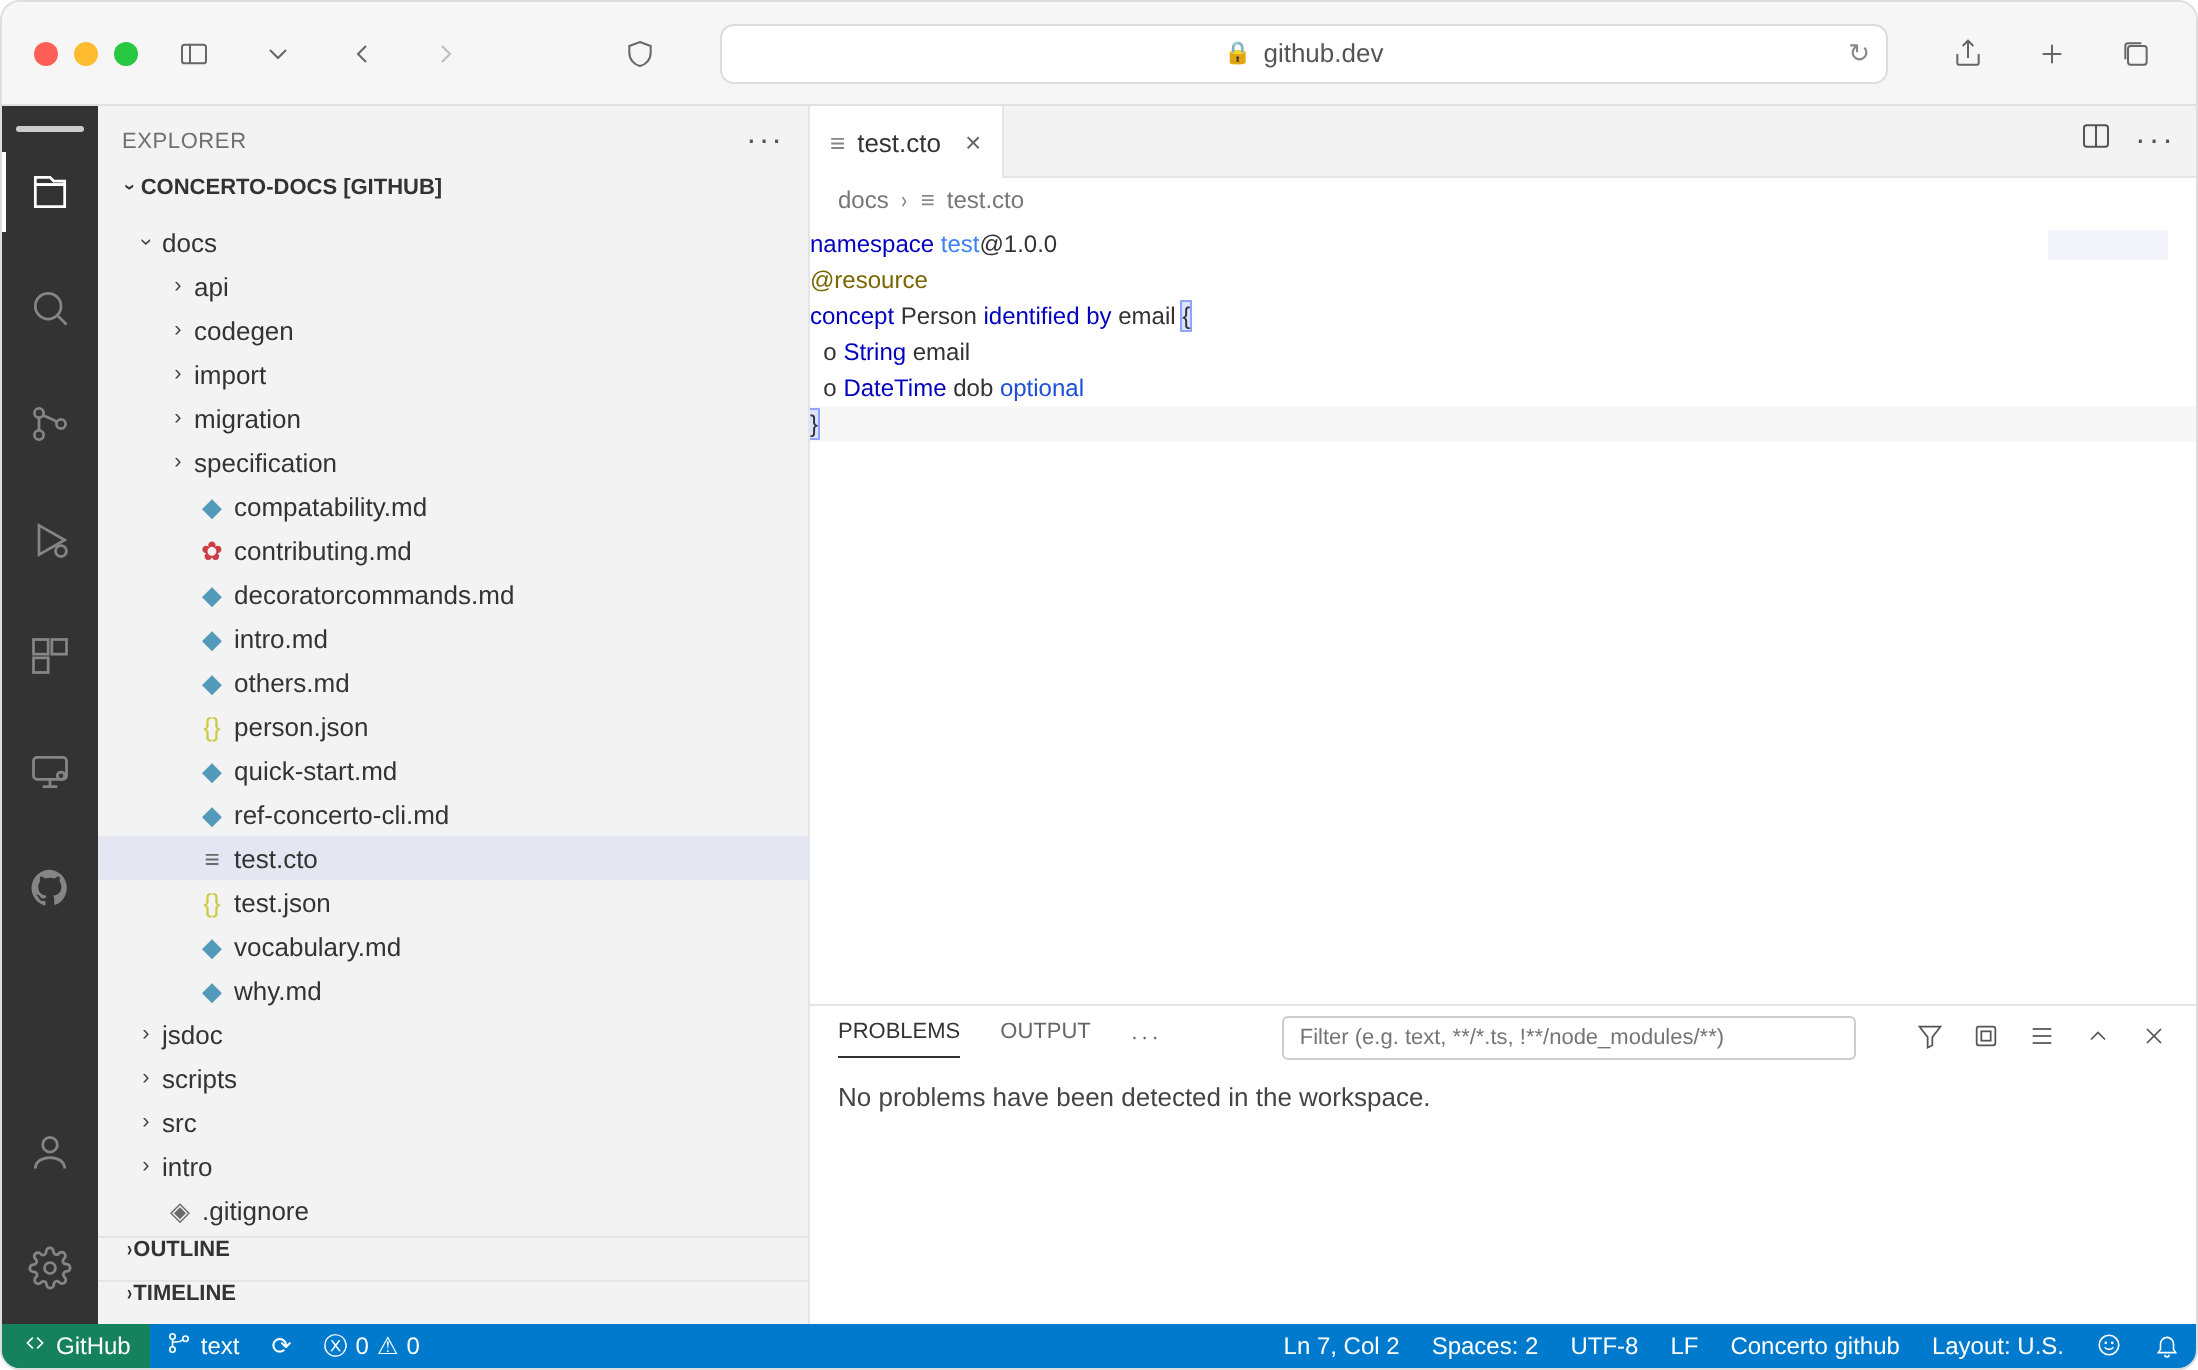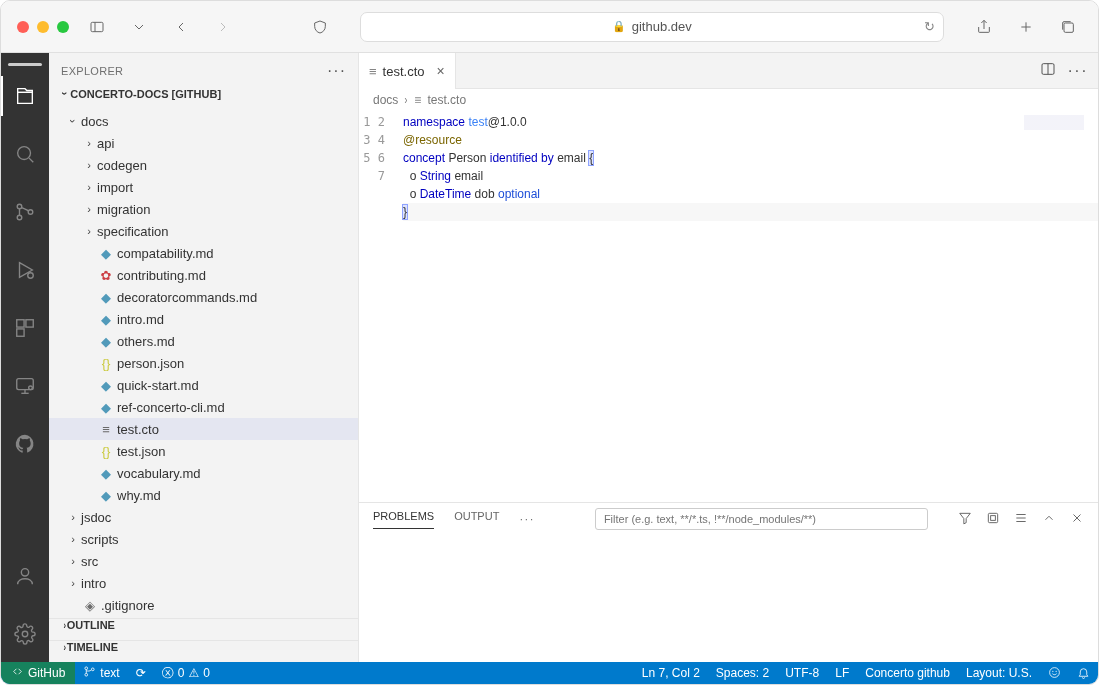--- a/index.html
+++ b/index.html
@@ -18,21 +18,21 @@
 .url-bar .refresh { position: absolute; right: 8px; color: #888; }
 .titlebar-right { display: flex; gap: 14px; }
 .main-area { flex: 1; display: flex; min-height: 0; }
 .activity-bar { width: 48px; background: #333333; display: flex; flex-direction: column; align-items: center; padding-top: 10px; gap: 18px; }
 .activity-bar > div:first-child { width: 34px; height: 3px; background: #ccc; border-radius: 2px; margin-bottom: -8px;}
 .activity-item { width: 48px; height: 40px; display: flex; align-items: center; justify-content: center; color: #858585; cursor: pointer; position: relative; }
 .activity-item.active { color: #fff; }
 .activity-item.active::before { content: ''; position: absolute; left: 0; top: 0; width: 2px; height: 100%; background: #fff; }
 .activity-item svg { width: 22px; height: 22px; }
 .activity-bottom { margin-top: auto; margin-bottom: 8px; display: flex; flex-direction: column; gap: 18px;}
-.sidebar { width: 310px; background: #f3f3f3; border-right: 1px solid #e5e5e5; display: flex; flex-direction: column; font-size: 13px; }
+.sidebar { width: 356px; background: #f3f3f3; border-right: 1px solid #e5e5e5; display: flex; flex-direction: column; font-size: 13px; }
 .sidebar-header { height: 35px; display: flex; align-items: center; justify-content: space-between; padding: 0 12px; color: #6f6f6f; font-size: 11px; }
 .sidebar-header .title { letter-spacing: 0.3px; }
 .sidebar-header .menu { font-size: 16px; letter-spacing: 1px; color: #555; }
 .sidebar-section { height: 22px; display: flex; align-items: flex-start; padding: 0 14px; color: #333; font-weight: 700; font-size: 11px; cursor: pointer; }
 .sidebar-section .chev { margin-right: 4px; transform: rotate(90deg); font-size: 10px;}
 .tree { flex: 1; overflow: auto; color: #333; }
 .tree-item { height: 22px; display: flex; align-items: center; padding-left: 10px; cursor: pointer; }
 .tree-item.selected { background: #e4e6f1; }
 .tree-item .twisty { width: 16px; display: flex; justify-content: center; color: #444; font-size: 11px; }
 .tree-item .ticon { width: 18px; display: flex; justify-content: center; margin-right: 2px; }
@@ -351,28 +351,20 @@
           <span style="letter-spacing:1.5px;">···</span>
         </div>
       </div>
       <div class="breadcrumbs">
         <span>docs</span>
         <span class="chev-s">›</span>
         <span class="ticon" style="color:#888;">≡</span>
         <span>test.cto</span>
       </div>
       <div class="editor-body">
-        <div class="gutter" id="gutter">1
-2
-3
-4
-5
-6
-7
-</div>
         <div class="code" id="code"><div><span class="tok-kw">namespace </span><span class="tok-nsid">test</span><span class="">@1.0.0</span></div><div><span class=""></span></div><div><span class="tok-dec">@resource</span></div><div><span class="tok-kw">concept </span><span class="">Person </span><span class="tok-kw">identified by </span><span class="">email </span><span class="brace-hl">{</span></div><div><span class="">  o </span><span class="tok-type">String </span><span class="">email</span></div><div><span class="">  o </span><span class="tok-type">DateTime </span><span class="">dob </span><span class="tok-attr">optional</span></div><div class="current-line"><span class="brace-hl">}</span><span class="cursor"></span></div></div>
         <div class="minimap"></div>
       </div>
       <div class="panel">
         <div class="panel-tabs">
           <span class="tab active">PROBLEMS</span>
           <span class="tab">OUTPUT</span>
           <span class="ellipsis">···</span>
           <div class="panel-filter">
             <input type="text" placeholder="Filter (e.g. text, **/*.ts, !**/node_modules/**)" style="">
@@ -392,20 +384,21 @@
                 </svg></span>
             <span><svg width="14" height="14" viewBox="0 0 24 24">
                   <polyline points="6 15 12 9 18 15"></polyline>
                 </svg></span>
             <span><svg width="14" height="14" viewBox="0 0 24 24">
                   <line x1="6" y1="6" x2="18" y2="18"></line>
                   <line x1="6" y1="18" x2="18" y2="6"></line>
                 </svg></span>
           </div>
         </div>
+        <div class="panel-body">No problems have been detected in the workspace.</div>
       </div>
     </div>
   </div>
 
   <div class="statusbar">
     <div class="sb-remote">
       <span><svg width="13" height="13" viewBox="0 0 24 24">
             <polyline points="10 7 5 12 10 17"></polyline>
             <polyline points="14 7 19 12 14 17"></polyline>
           </svg></span>

